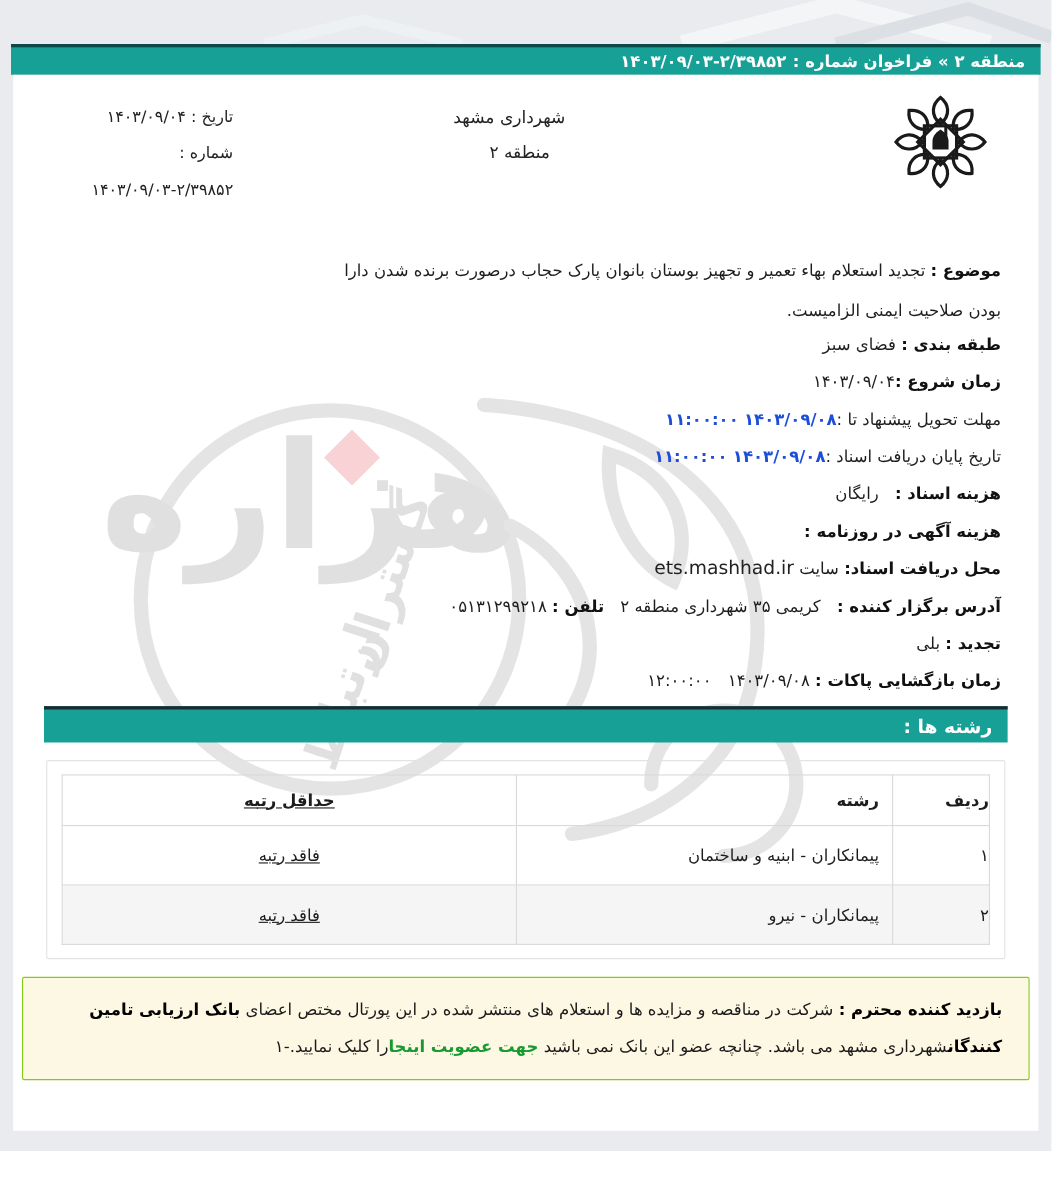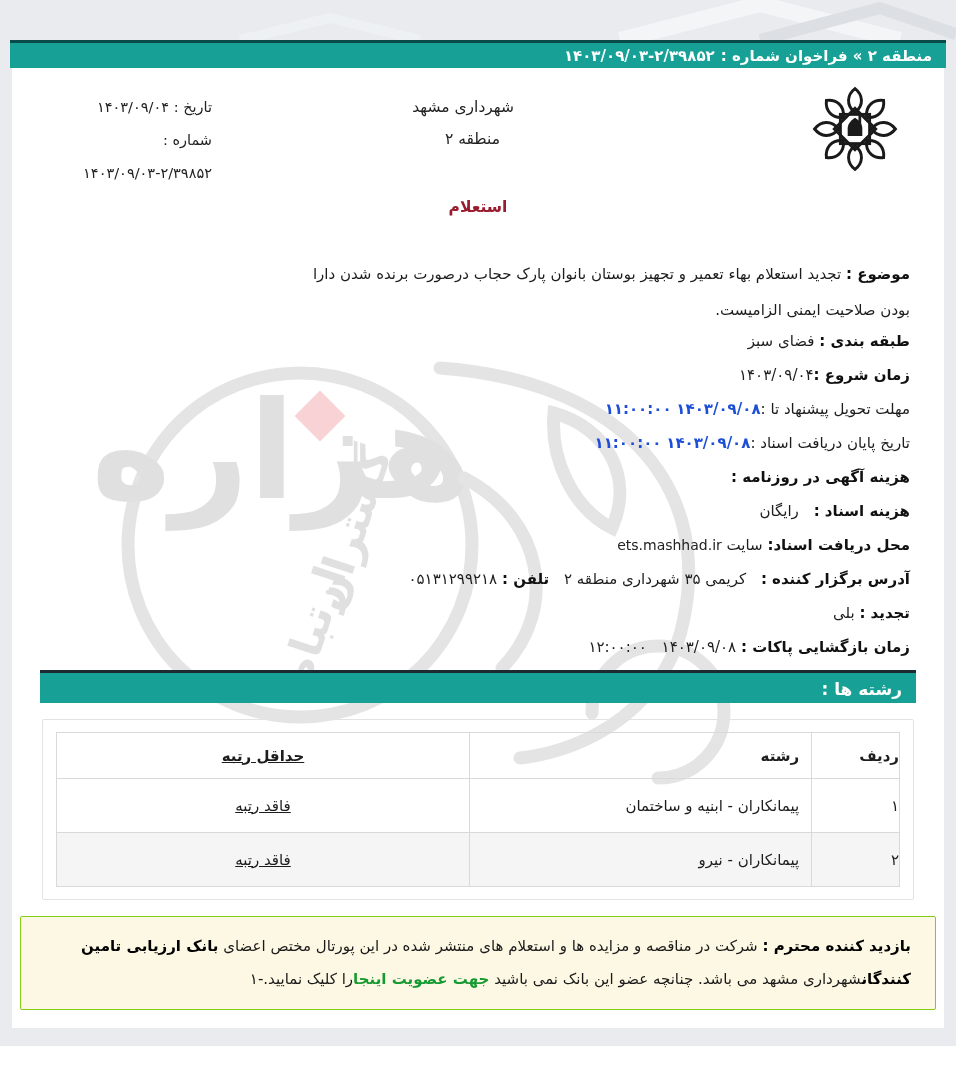--- a/index.html
+++ b/index.html
@@ -38,21 +38,21 @@
 
   
   .details{ padding:40px 34px 0; text-align:right; color:#1d1d1f; font-size:15px; }
   .details p{ margin:0 0 12px; line-height:22px; }
   .details p.subject{ max-width:600px; line-height:36px; margin-bottom:2px; }
   .details b{ color:#111; }
   .num{ direction:ltr; unicode-bidi:isolate; }
   .green{ color:#1d4ed8; font-weight:600;margin-top:32px; }
   .gap-s{ margin-inline-start:10px; }
   .gap-m{ margin-inline-start:22px; }
-  .site{ font-size:14px; color:#222; }
+  .site{ font-size:17px; color:#222; }
 
   
   .section-bar{
     margin:4px 28px 0; height:33px; line-height:33px; background:#17a096;
     border-top:3px solid #1d2a31; color:#fff; font-weight:bold; font-size:17px; padding:0 14px;
   }
   .table-wrap{ margin:16px 30px 0; border:1px solid #e3e3e3; padding:12px 13px; border-radius:2px; }
   table{ width:100%; border-collapse:collapse; font-size:15px; color:#1d1d1f; }
   th,td{ border:1px solid #d9d9d9; }
   th{ height:46px; font-weight:bold; }
@@ -135,21 +135,20 @@
         <div class="date-block">
           <div>
             <span>تاریخ :</span>
             <span class="num" dir="ltr">۱۴۰۳/۰۹/۰۴</span>
           </div>
           <div>شماره :</div>
           <div class="num" dir="ltr">۱۴۰۳/۰۹/۰۳-۲/۳۹۸۵۲</div>
         </div>
       </div>
 
-      <div class="doc-title">استعلام</div>
 
       <div class="details">
         <p class="subject">
           <b>موضوع :</b>
           <span>تجدید استعلام بهاء تعمیر و تجهیز بوستان بانوان پارک حجاب درصورت برنده شدن دارا بودن صلاحیت ایمنی الزامیست.</span>
         </p>
         <p>
           <b>طبقه بندی :</b>
           <span>فضای سبز</span>
         </p>
@@ -158,25 +157,25 @@
         </p>
         <p>
           <span>مهلت تحویل پیشنهاد تا :</span><span class="num green" dir="ltr">۱۴۰۳/۰۹/۰۸</span>
           <span class="num green gap-m" dir="ltr">۱۱:۰۰:۰۰</span>
         </p>
         <p>
           <span>تاریخ پایان دریافت اسناد :</span><span class="num green" dir="ltr">۱۴۰۳/۰۹/۰۸</span>
           <span class="num green gap-m" dir="ltr">۱۱:۰۰:۰۰</span>
         </p>
         <p>
-          <b>هزینه آگهی در روزنامه :</b>
-        </p>
-        <p>
           <b>هزینه اسناد :</b>
           <span class="gap-s">رایگان</span>
+        </p>
+        <p>
+          <b>هزینه آگهی در روزنامه :</b>
         </p>
         <p>
           <b>محل دریافت اسناد:</b>
           <span>سایت</span>
           <span class="num site" dir="ltr">ets.mashhad.ir</span>
         </p>
         <p>
           <b>آدرس برگزار کننده :</b>
           <span class="gap-s">کریمی ۳۵ شهرداری منطقه ۲</span>
           <b class="gap-s">تلفن :</b>

